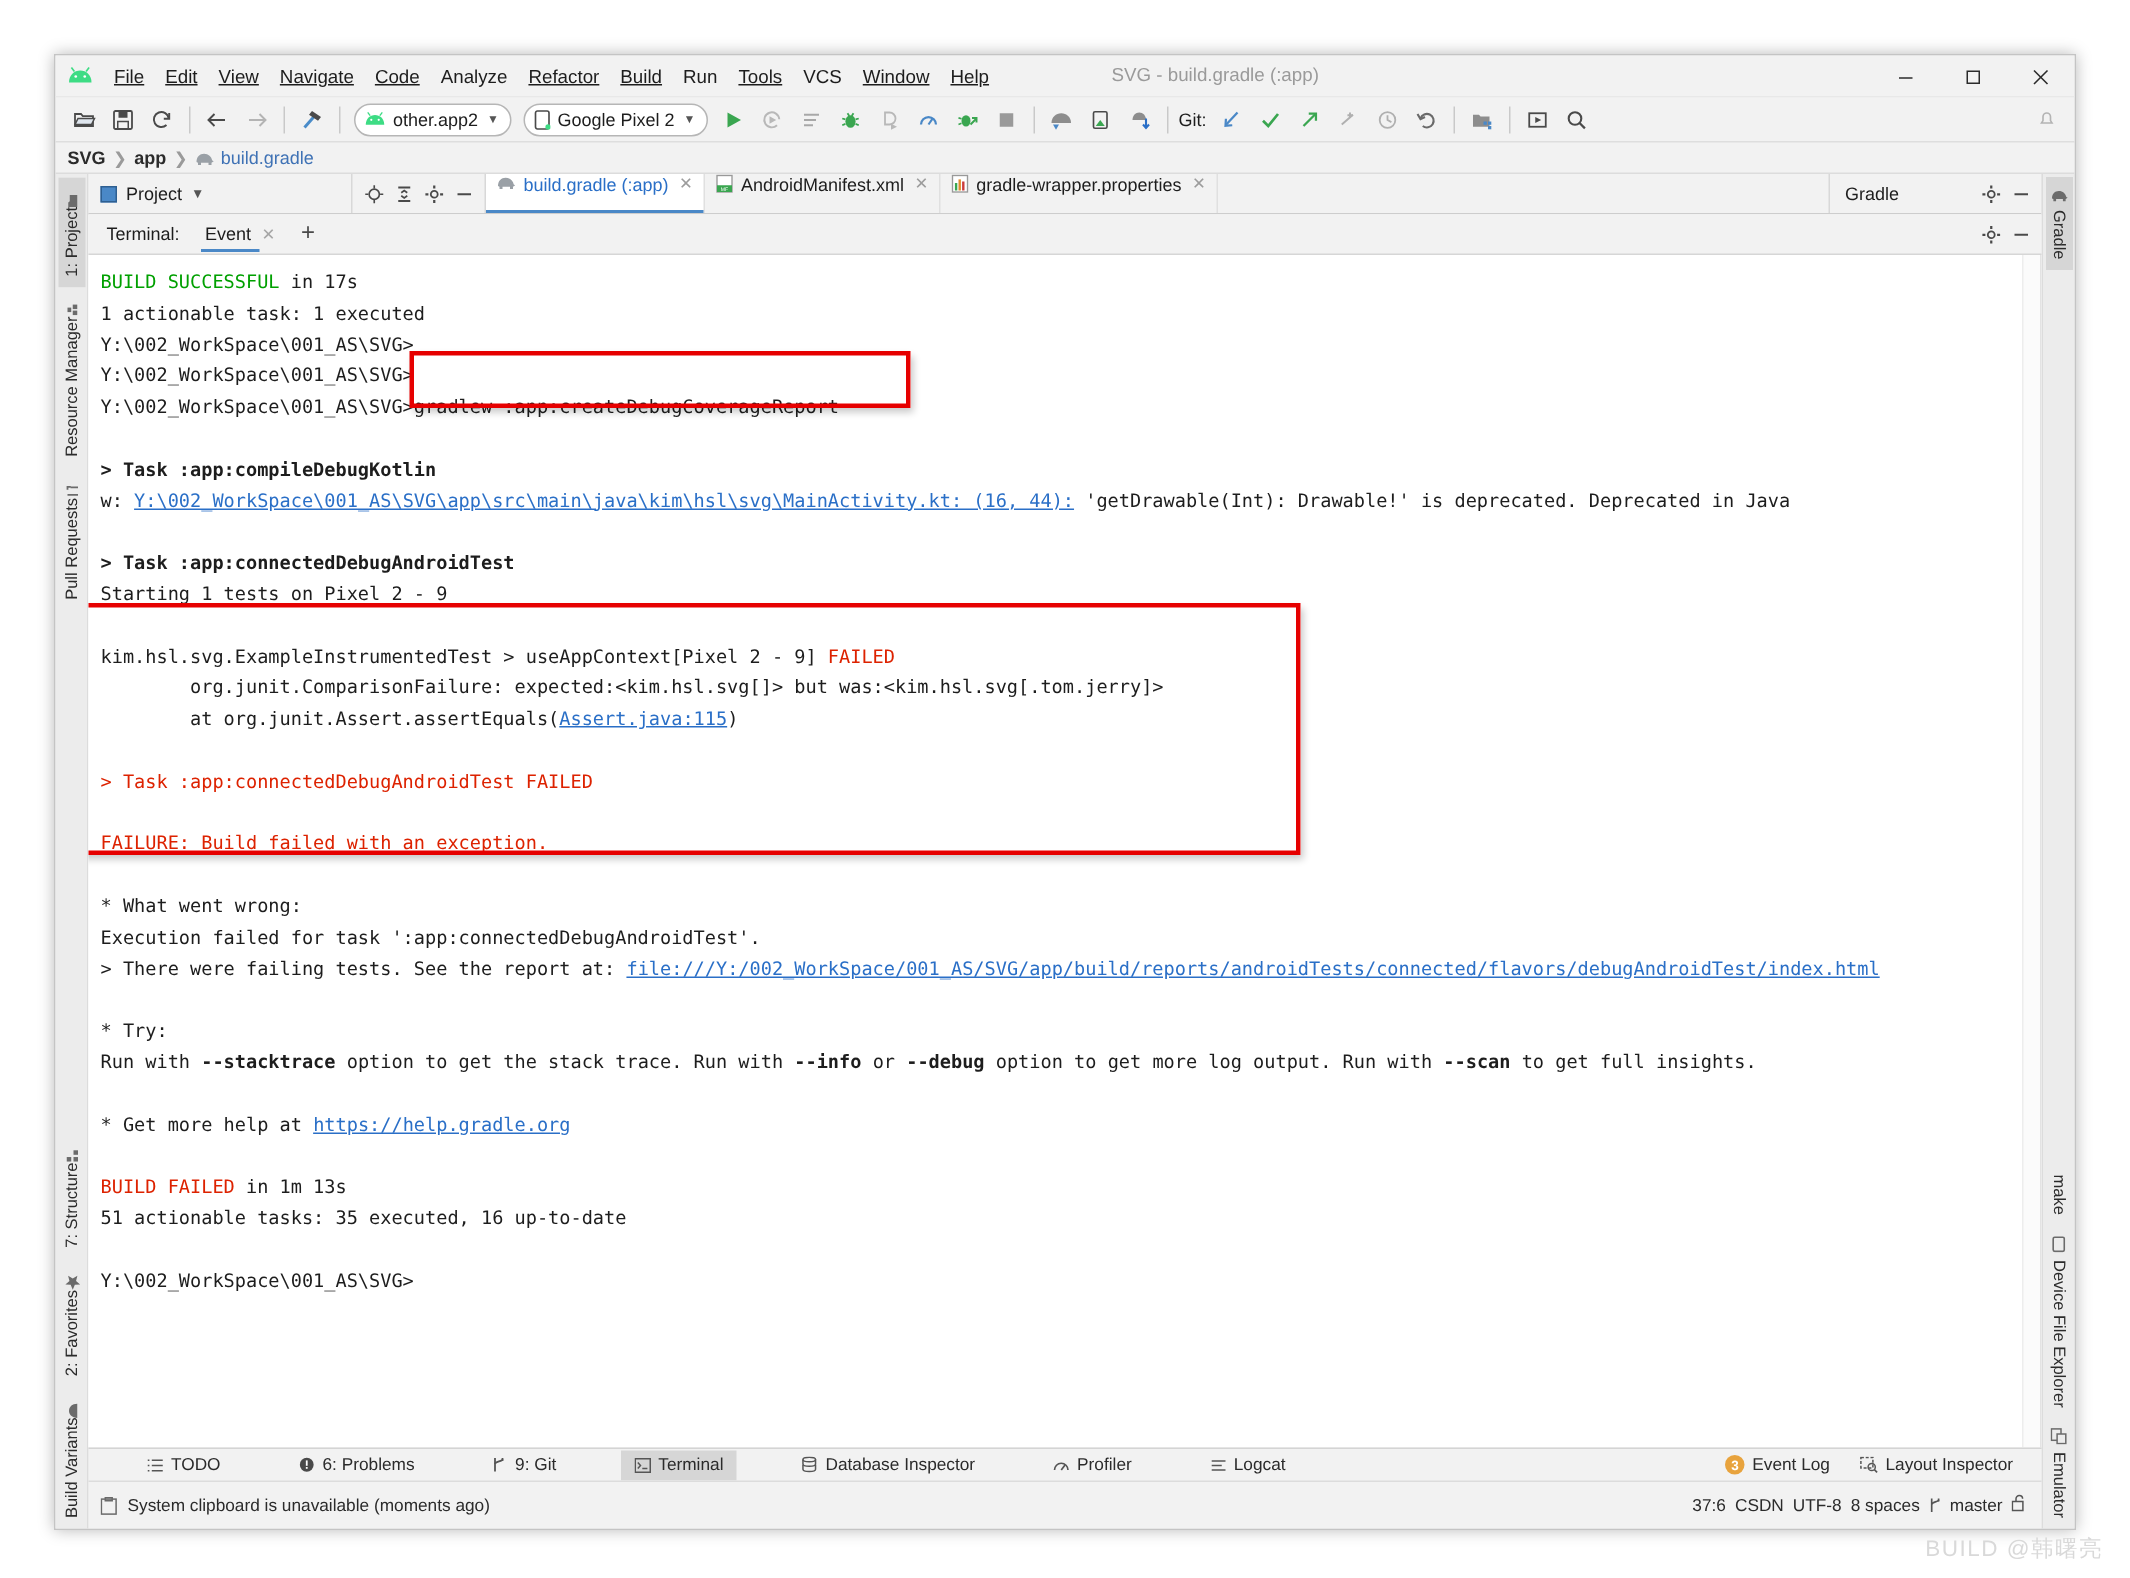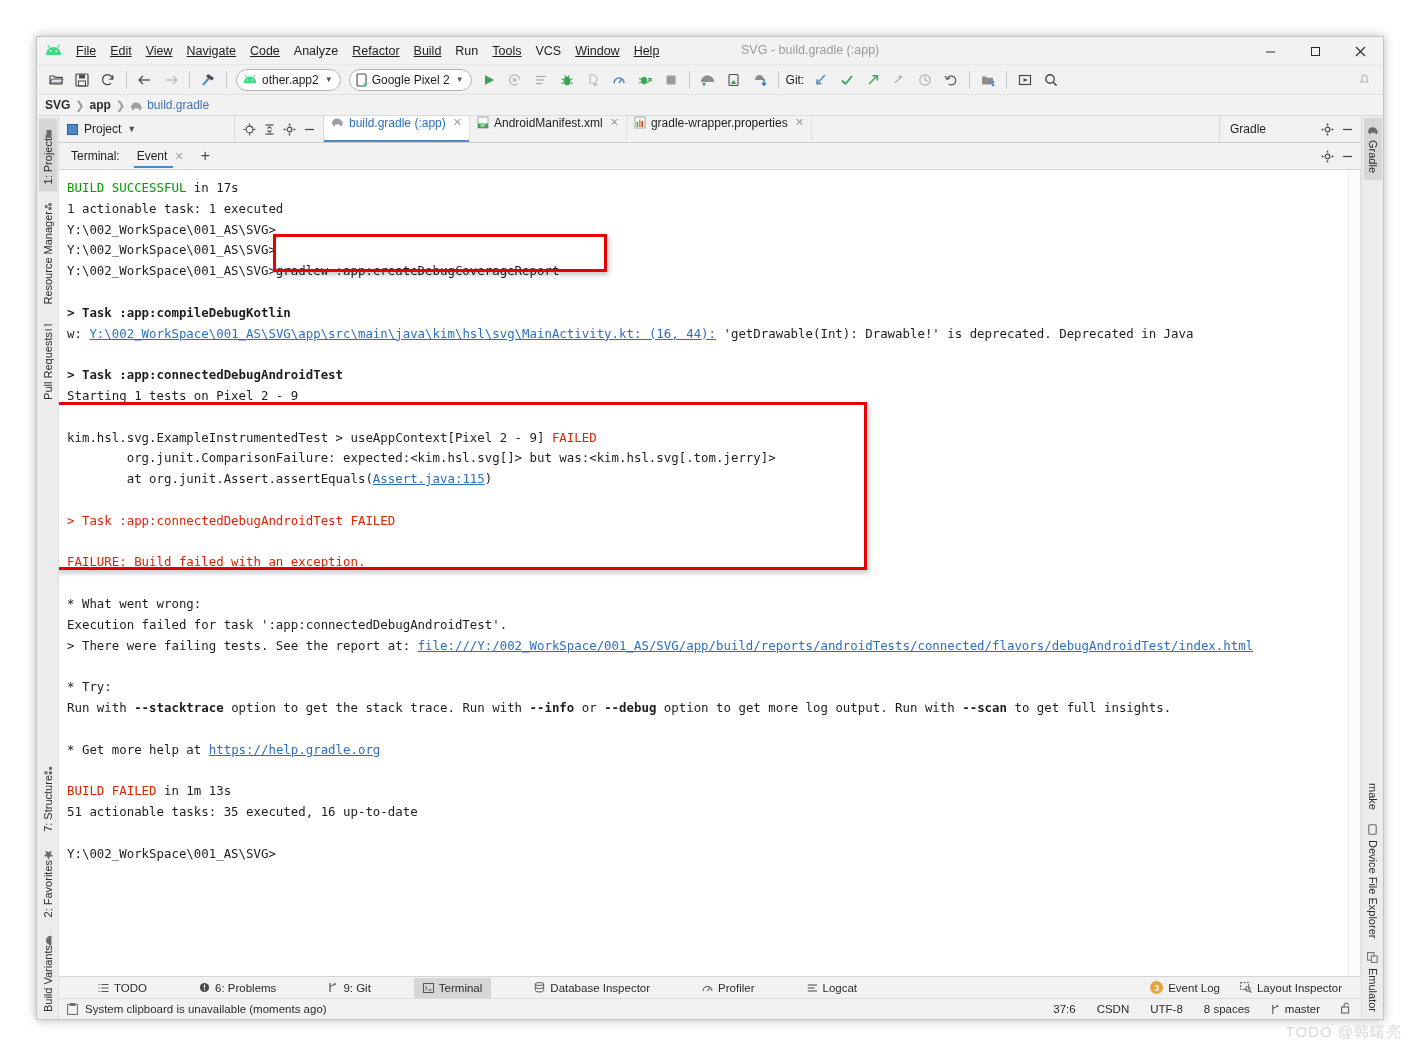--- a/index.html
+++ b/index.html
@@ -241,30 +241,30 @@
   .bb-item.sel { background: #d6d6d6; }
   .bb-item .ic { margin-right: 5px; display:flex;align-items:center;font-size:10px;color:#555;}
   .bb-right { position:absolute; right: 8px; display:flex; align-items:center;}
   .badge-count {
     width:13px;height:13px;border-radius:50%;background:#e8a33d;color:#fff;
     font-size:9px;display:flex;align-items:center;justify-content:center;margin-right:5px;
     font-weight:bold;
   }
   
   .statusbar {
-    height: 21px;
+    height: 32px;
     background: #f2f2f2;
     display: flex; align-items: center;
     border-top: 1px solid #dcdcdc;
     font-size: 11.5px; color: #2b2b2b;
     padding-left: 8px;
     position: relative;
   }
   .sb-left { display:flex;align-items:center;}
-  .sb-right { position:absolute; right: 10px; display:flex;align-items:center; gap: 21px;}
+  .sb-right { position:absolute; right: 10px; display:flex;align-items:center; gap: 6px;}
   .sb-cell { white-space: nowrap; }
   .watermark {
     position: absolute;
     right: 18px; bottom: 10px;
     font-size: 15px;
     color: #d9d9d9;
     font-family: "Liberation Sans", sans-serif;
     letter-spacing: 1px;
   }
 </style>
@@ -900,14 +900,14 @@
                 <rect x="4.4" y="4" width="5.8" height="6.4" fill="#ececec" stroke="#6b6b6b" stroke-width="1"></rect>
               </svg>
           </span>
           <span>Emulator</span>
         </div>
       </div>
 
     </div>
   </div>
 
-  <div class="watermark">TODO @韩曙亮</div>
+  <div class="watermark">BUILD @韩曙亮</div>
 </div>
 
 </body></html>

